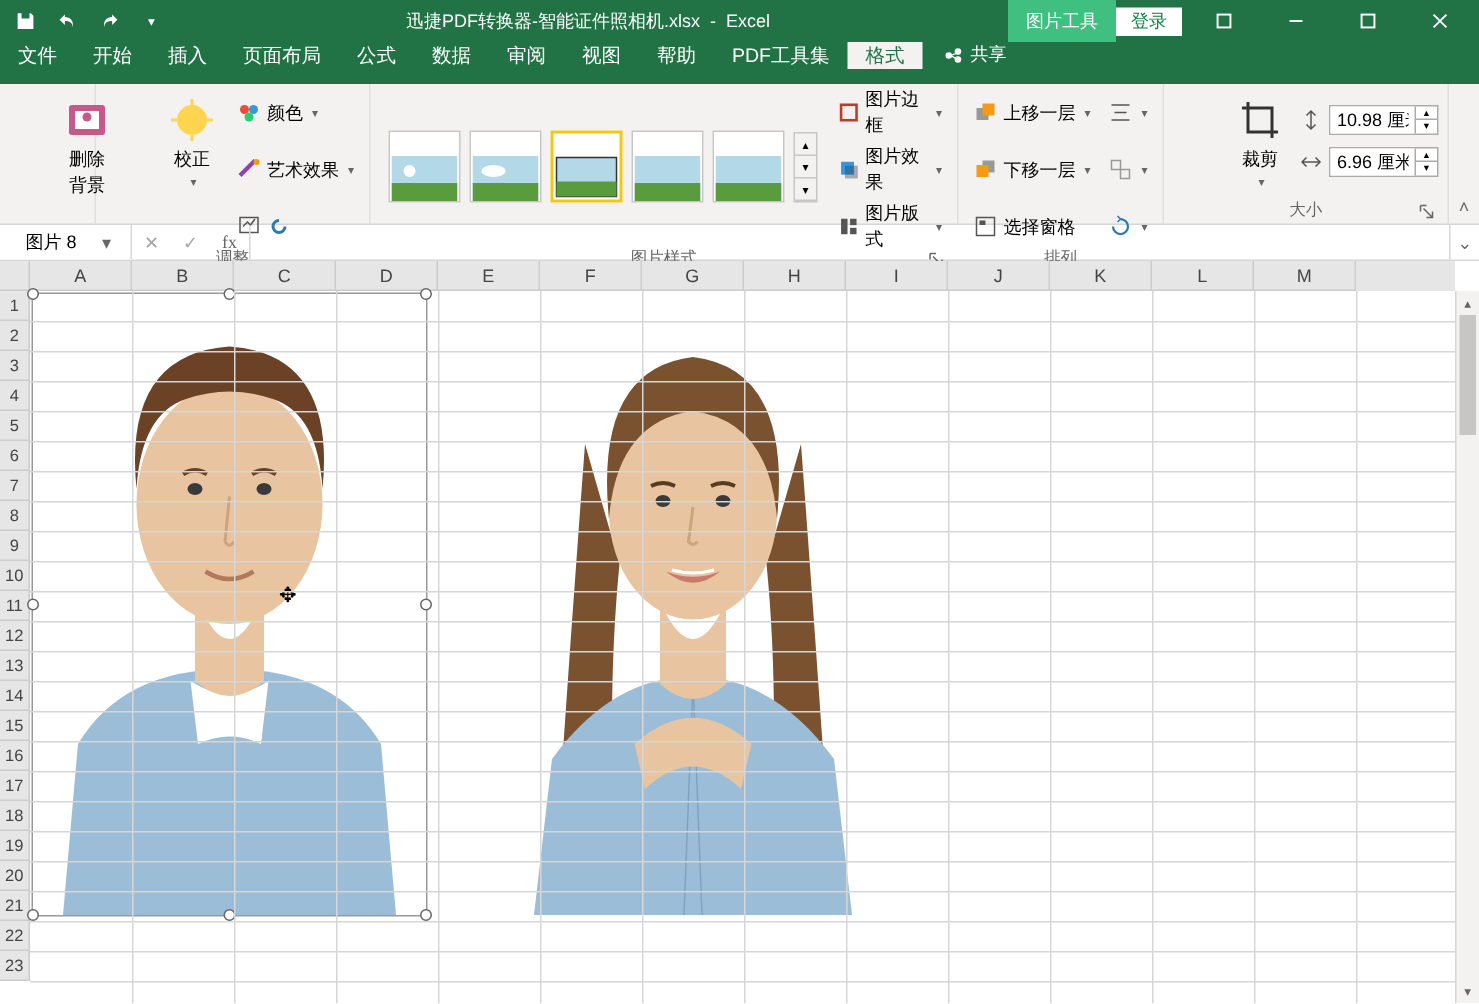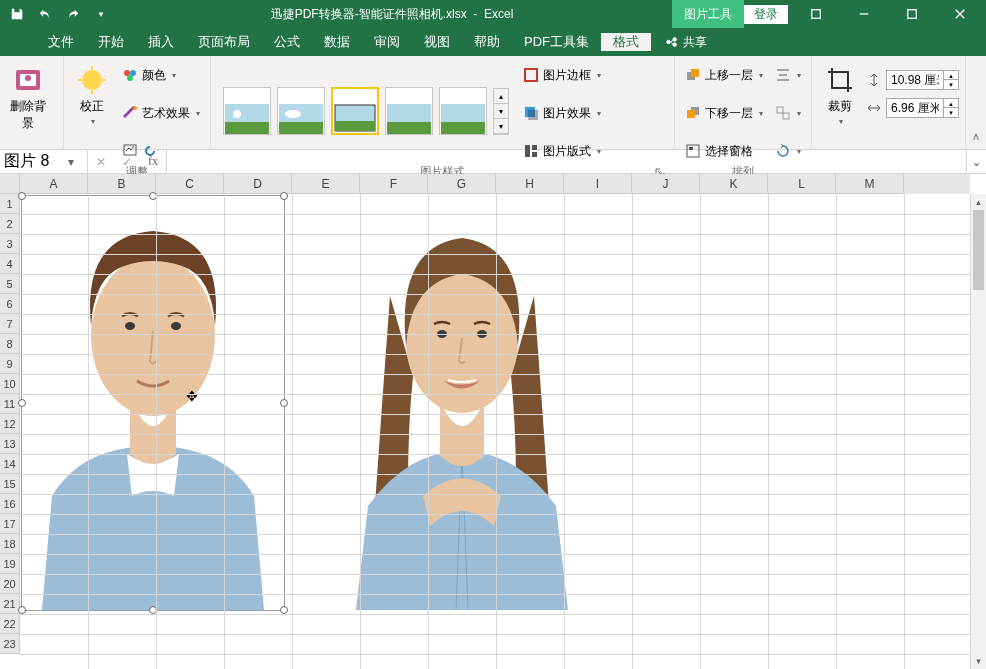--- a/index.html
+++ b/index.html
@@ -12,35 +12,35 @@
 .qat-btn svg { fill: #fff; }
 .title-text { flex: 1; text-align: center; display: flex; justify-content: center; align-items: center; gap: 6px; }
 .title-center { color: #fff; }
 .contextual-tab { background: #40c080; padding: 0 12px; height: 28px; display: flex; align-items: center; }
 .title-right { display: flex; align-items: center; gap: 8px; padding-right: 6px; }
 .login-btn { background: #fff; color: #107c41; padding: 1px 10px; cursor: pointer; font-size: 12px; }
 .win-btn { width: 40px; height: 28px; display: flex; align-items: center; justify-content: center; cursor: pointer; }
 .win-btn svg { stroke: #fff; fill: none; }
 
 
-.ribbon-tabs { height: 28px; background: #217346; display: flex; align-items: center; color: #fff; padding-left: 36px; }
+.ribbon-tabs { height: 28px; background: #217346; display: flex; align-items: flex-start; color: #fff; }
 .tab { padding: 0 12px; display: flex; align-items: center; cursor: pointer; font-size: 13px; }
 .tab.active { background: #f3f2f1; color: #217346; }
 .tab.contextual { background: #0e5c2f; }
 .tab.contextual.active { background: #f3f2f1; color: #217346; }
 .tell-me { display: flex; align-items: center; gap: 6px; padding-left: 16px; color: #b7ddc6; flex: 1; }
 .share-btn { padding: 0 14px; display: flex; align-items: center; gap: 4px; cursor: pointer; }
 
 
 .ribbon-body { height: 94px; background: #f3f2f1; border-bottom: 1px solid #d6d6d6; display: flex; }
 .rgroup { border-right: 1px solid #e1dfdd; display: flex; flex-direction: column; padding: 4px 6px 0 6px; }
 .rgroup-content { flex: 1; display: flex; align-items: flex-start; gap: 4px; }
 .rgroup-label { text-align: center; font-size: 11px; color: #666; padding: 2px 0; position: relative; }
 .rgroup-launcher { position: absolute; right: 2px; bottom: 2px; width: 12px; height: 12px; cursor: pointer; }
-.bigbtn { display: flex; flex-direction: column; align-items: center; width: 44px; cursor: pointer; text-align: center; font-size: 12px; gap: 2px; padding-top: 4px; }
+.bigbtn { display: flex; flex-direction: column; align-items: center; width: 44px; cursor: pointer; text-align: center; font-size: 12px; gap: 2px; padding-top: 4px; margin-left: 36px; }
 .bigbtn svg { width: 32px; height: 32px; }
 .stack { display: flex; flex-direction: column; gap: 16px; padding-top: 4px; }
 .smallbtn { display: flex; align-items: center; gap: 4px; cursor: pointer; padding: 1px 4px; font-size: 12px; height: 22px; }
 .smallbtn svg { width: 16px; height: 16px; }
 .dd { font-size: 8px; color: #666; margin-left: 2px; }
 .gallery { display: flex; gap: 6px; padding: 12px 6px; align-items: center; }
 .gallery-item { width: 48px; height: 48px; border: 1px solid #c8c6c4; background: #fff; display: flex; align-items: flex-end; justify-content: center; cursor: pointer; overflow: hidden; }
 .gallery-item.sel { border: 2px solid #f2c811; }
 .gallery-scroll { display: flex; flex-direction: column; border: 1px solid #c8c6c4; }
 .gallery-scroll div { width: 14px; height: 15px; border-bottom: 1px solid #c8c6c4; text-align: center; font-size: 8px; line-height: 15px; cursor: pointer; }
@@ -48,21 +48,21 @@
 .spinbox { display: flex; border: 1px solid #ababab; background: #fff; height: 20px; }
 .spinbox input { border: none; width: 56px; padding: 0 4px; font-size: 12px; outline: none; text-align: left; }
 .spinbox .spins { display: flex; flex-direction: column; border-left: 1px solid #ababab; }
 .spinbox .spins div { width: 14px; height: 9px; font-size: 7px; text-align: center; line-height: 9px; cursor: pointer; border-bottom: 1px solid #ababab; }
 .spinbox .spins div:last-child { border-bottom: none; }
 .collapse-btn { width: 20px; display: flex; align-items: flex-end; justify-content: center; padding-bottom: 4px; cursor: pointer; color: #666; }
 
 
 .formula-row { height: 24px; border-bottom: 1px solid #d6d6d6; display: flex; align-items: stretch; }
 .name-box { width: 88px; border-right: 1px solid #d6d6d6; display: flex; align-items: center; padding: 0 4px; background: #fff; }
-.name-box input { border: none; width: 60px; outline: none; font-size: 16px; }
+.name-box input { border: none; width: 60px; outline: none; font-size: 12px; text-align: center; }
 .name-dd { color: #666; cursor: pointer; padding: 0 4px; }
 .fx-btns { display: flex; align-items: center; border-right: 1px solid #d6d6d6; }
 .fx-btn { width: 26px; text-align: center; color: #a6a6a6; cursor: pointer; font-size: 12px; }
 .fx-btn.fx { font-family: serif; color: #666; }
 .formula-input { flex: 1; padding: 0 6px; display: flex; align-items: center; }
 .formula-expand { width: 20px; border-left: 1px solid #d6d6d6; display: flex; align-items: center; justify-content: center; color: #666; cursor: pointer; }
 
 
 .grid-wrap { position: relative; height: calc(669px - 28px - 28px - 94px - 24px); overflow: hidden; }
 .grid-corner { position: absolute; top: 0; left: 0; width: 20px; height: 20px; background: #e6e6e6; border-right: 1px solid #ccc; border-bottom: 1px solid #ccc; }
@@ -382,20 +382,25 @@
             </svg>
           <div class="spinbox">
               <input value="6.96 厘米" style="">
               <div class="spins">
                 <div>▴</div>
                 <div>▾</div>
               </div>
             </div>
         </div>
       </div>
+    </div>
+    <div class="rgroup-label"><span>大小</span>
+      <svg class="rgroup-launcher" viewBox="0 0 12 12">
+          <path d="M2 2h4M2 2v4M4 4l6 6M10 6v4h-4" stroke="#666" fill="none"></path>
+        </svg>
     </div>
   </div>
 
   <div class="collapse-btn">˄</div>
 </div>
 
 <div class="formula-row">
   <div class="name-box">
     <input value="图片 8" style="">
     <span class="name-dd">▾</span>

